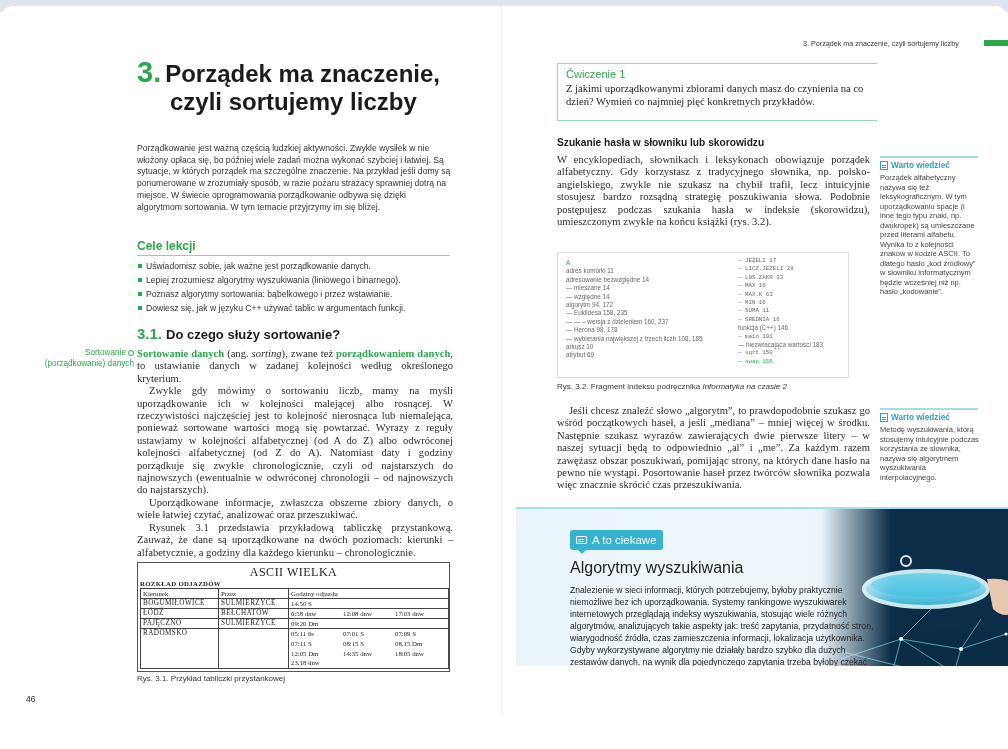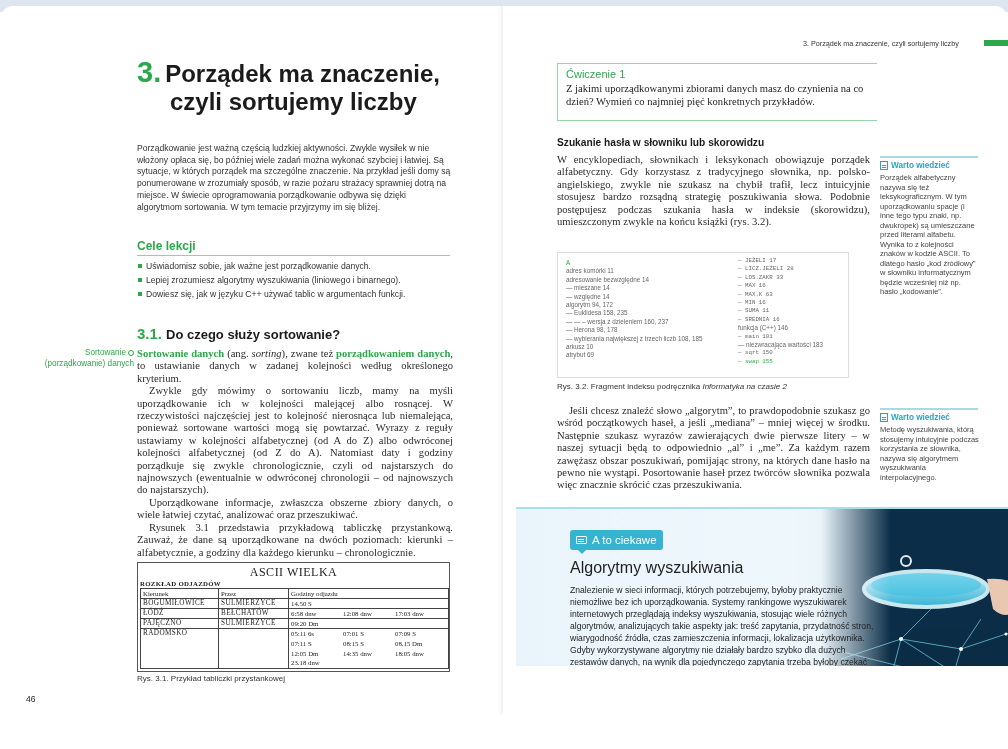--- a/index.html
+++ b/index.html
@@ -102,20 +102,21 @@
       <span class="line2">czyli sortujemy liczby</span>
     </h1>
 
     <p class="intro">Porządkowanie jest ważną częścią ludzkiej aktywności. Zwykle wysiłek w nie włożony opłaca się, bo później wiele zadań można wykonać szybciej i łatwiej. Są sytuacje, w których porządek ma szczególne znaczenie. Na przykład jeśli domy są ponumerowane w zrozumiały sposób, w razie pożaru strażacy sprawniej dotrą na miejsce. W świecie oprogramowania porządkowanie odbywa się dzięki algorytmom sortowania. W tym temacie przyjrzymy im się bliżej.</p>
 
     <div class="goals-title">Cele lekcji</div>
     <div class="goals-rule"></div>
     <ul class="goals">
       <li>Uświadomisz sobie, jak ważne jest porządkowanie danych.</li>
       <li>Lepiej zrozumiesz algorytmy wyszukiwania (liniowego i binarnego).</li>
+      <li>Poznasz algorytmy sortowania: bąbelkowego i przez wstawianie.</li>
       <li>Dowiesz się, jak w języku C++ używać tablic w argumentach funkcji.</li>
     </ul>
 
     <h2 class="section-title">
       <span class="num">3.1.</span><span>Do czego służy sortowanie?</span>
     </h2>
 
     <div class="margin-note">
       <span>Sortowanie</span><span class="dot"></span><br>
       <span>(porządkowanie) danych</span>

